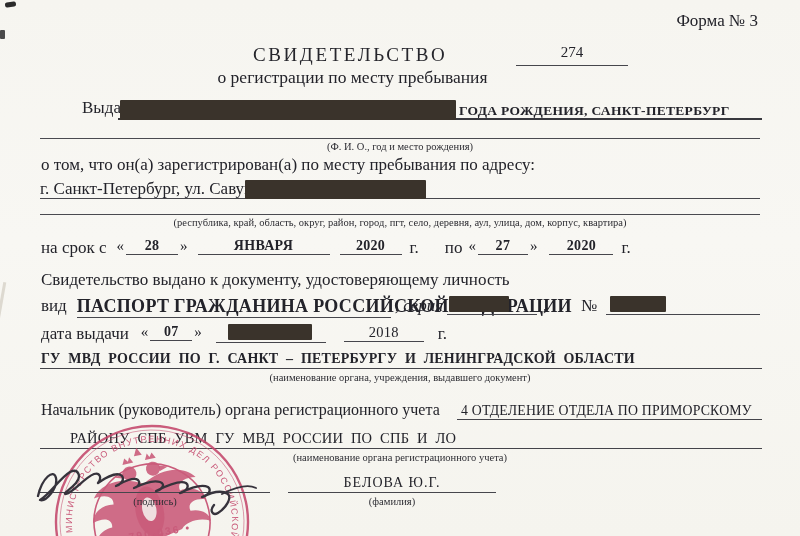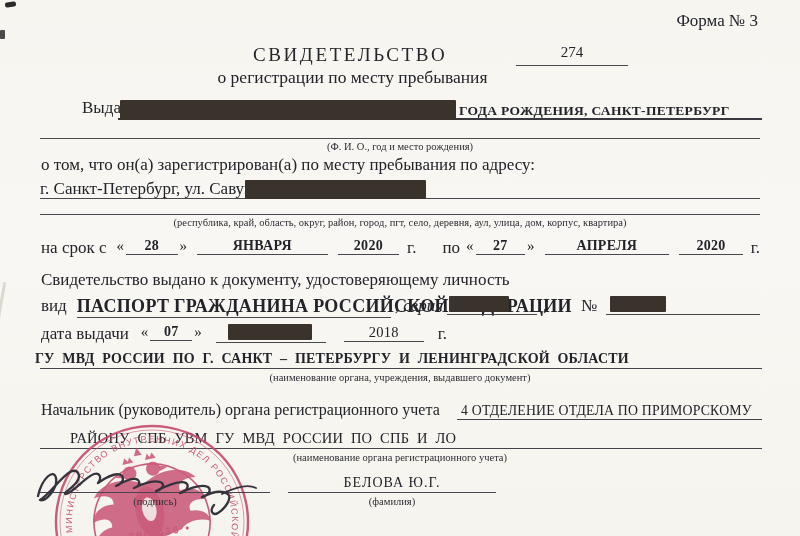--- a/index.html
+++ b/index.html
@@ -61,21 +61,20 @@
     <span class="q" style="margin-left:8px;">«</span>
     <span class="cell bval" style="width:52px;">28</span>
     <span class="q">»</span>
     <span class="cell bval" style="width:132px;margin-left:8px;">ЯНВАРЯ</span>
     <span class="cell bval" style="width:62px;margin-left:10px;">2020</span>
     <span class="txt" style="margin-left:8px;">г.</span>
     <span class="txt" style="margin-left:26px;">по</span>
     <span class="q" style="margin-left:4px;">«</span>
     <span class="cell bval" style="width:50px;">27</span>
     <span class="q">»</span>
-    <span class="cell bval" style="width:126px;margin-left:8px;">АПРЕЛЯ</span>
     <span class="cell bval" style="width:64px;margin-left:10px;">2020</span>
     <span class="txt" style="margin-left:8px;">г.</span>
   </div>
 
   <div class="abs txt" style="left:41px;top:270px;">Свидетельство выдано к документу, удостоверяющему личность</div>
 
   <div class="row" style="top:296px;left:41px;right:40px;">
     <span class="txt">вид</span>
     <span class="cell bval" style="width:314px;margin-left:10px;font-size:18px;">ПАСПОРТ ГРАЖДАНИНА РОССИЙСКОЙ ФЕДЕРАЦИИ</span>
     <span class="txt" style="margin-left:4px;font-style:italic;">, серия</span>
@@ -95,21 +94,21 @@
     <span class="cell bval" style="width:42px;">07</span>
     <span class="q">»</span>
     <span class="cell" style="width:110px;height:19px;margin-left:12px;">
       <span class="redact" style="left:12px;bottom:2px;width:84px;height:16px;"></span>
     </span>
     <span class="cell bval" style="width:80px;margin-left:18px;font-weight:400;font-size:14.5px;">2018</span>
     <span class="txt" style="margin-left:14px;">г.</span>
   </div>
 
   <div class="abs" style="left:40px;top:349px;width:722px;height:20px;border-bottom:1.6px solid #44444a;"></div>
-  <div class="abs caps" style="left:35px;top:351px;font-weight:700;font-size:14px;word-spacing:4px;">ГУ МВД РОССИИ ПО Г. САНКТ – ПЕТЕРБУРГУ И ЛЕНИНГРАДСКОЙ ОБЛАСТИ</div>
+  <div class="abs caps" style="left:41px;top:351px;font-weight:700;font-size:14px;word-spacing:4px;">ГУ МВД РОССИИ ПО Г. САНКТ – ПЕТЕРБУРГУ И ЛЕНИНГРАДСКОЙ ОБЛАСТИ</div>
   <div class="abs caption" style="left:40px;top:372px;width:720px;">(наименование органа, учреждения, выдавшего документ)</div>
 
   <div class="abs txt" style="left:41px;top:401px;font-size:16px;">Начальник (руководитель) органа регистрационного учета</div>
   <div class="abs" style="left:457px;top:399px;width:305px;height:21px;border-bottom:1.6px solid #44444a;"></div>
   <div class="abs caps" style="left:461px;top:403px;font-size:13.8px;">4 ОТДЕЛЕНИЕ ОТДЕЛА ПО ПРИМОРСКОМУ</div>
 
   <div class="abs" style="left:40px;top:427px;width:722px;height:22px;border-bottom:1.6px solid #44444a;"></div>
   <div class="abs caps" style="left:41px;top:430px;word-spacing:4px;margin-left:29px;">РАЙОНУ СПБ УВМ ГУ МВД РОССИИ ПО СПБ И ЛО</div>
   <div class="abs caption" style="left:40px;top:452px;width:720px;">(наименование органа регистрационного учета)</div>
 

